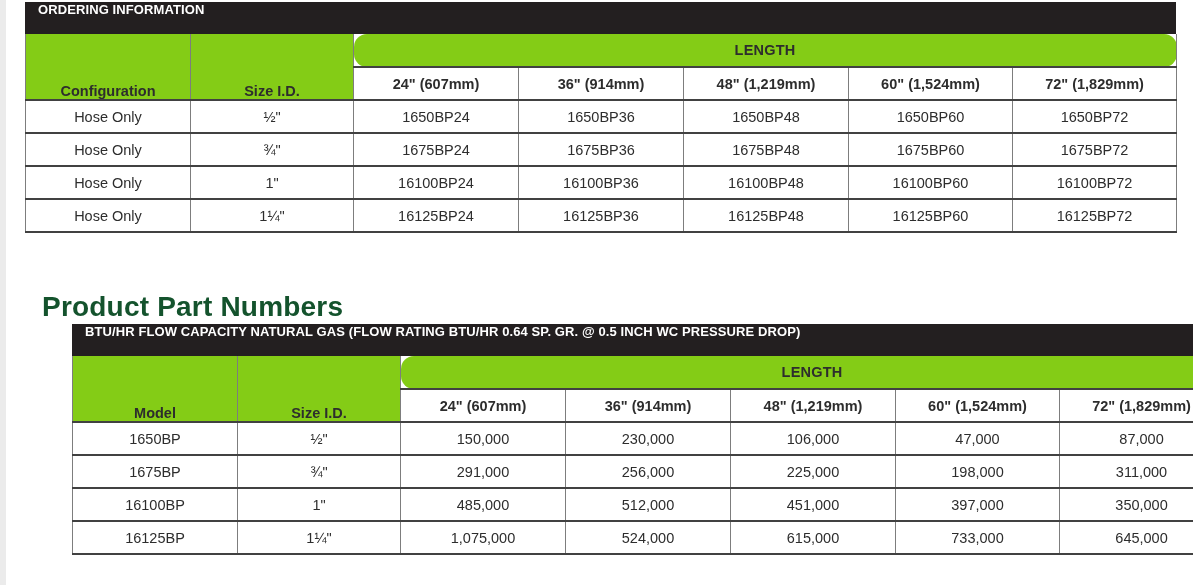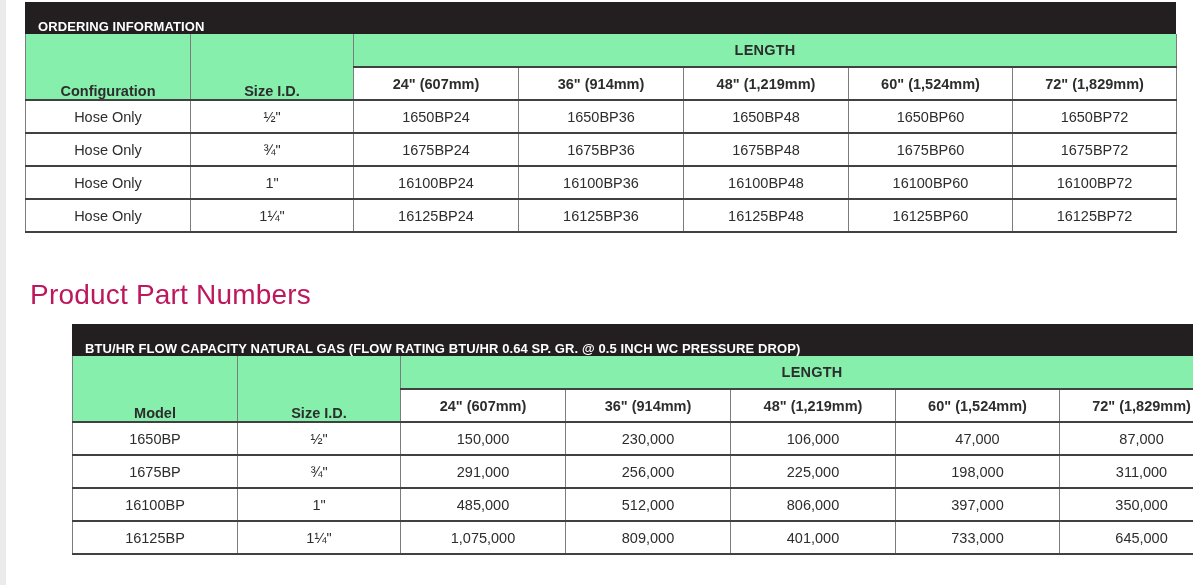--- a/index.html
+++ b/index.html
@@ -16,21 +16,21 @@
   .left-edge {
     position: absolute; left:0; top:0; width:6px; height:585px;
     background: #ebebeb;
   }
   .table-block { position: absolute; left: 25px; width: 1151px; }
   .title-bar {
     height: 32px;
     background: #231f20;
     color: #ffffff;
     display: flex;
-    align-items: flex-end;
+    align-items: flex-start;
     padding-left: 13px;
     font-weight: 700;
     font-size: 13px;
     letter-spacing: 0.1px;
   }
   table.grid {
     width: 1151px;
     border-collapse: collapse;
     table-layout: fixed;
   }
@@ -44,44 +44,45 @@
     overflow: hidden;
     white-space: nowrap;
   }
   tr.len-row { height: 33px; }
   tr.sub-row { height: 33px; }
   table.grid tbody tr { height: 33px; }
   th.side-head {
     vertical-align: bottom;
     padding-bottom: 9px;
     font-weight: 700;
-    background: #86efac;
+    background: #84cc16;
   }
   th.len-head {
-    background: #86efac;
+    background: #84cc16;
     font-weight: 700;
     font-size: 14px;
     letter-spacing: 0.2px;
     border-bottom: 2px solid #414141;
+    border-radius: 13px;
   }
   tr.sub-row th {
     font-weight: 700;
     background: #ffffff;
   }
   table.grid tbody td { border-top: 2px solid #414141; font-weight: 400; }
   table.grid { border-bottom: 2px solid #414141; }
   .page-title {
     position: absolute;
     left: 27px;
     top: 276px;
-    margin: 3px;
+    margin: 15px;
     font-size: 28px;
-    font-weight: 400;
+    font-weight: 700;
     letter-spacing: 0.2px;
-    color: #be185d;
+    color: #14532d;
   }
 </style>
 </head>
 <body>
 
 <div class="page">
   <div class="left-edge"></div>
 
   <div class="table-block" style="top:2px;">
     <div class="title-bar">
@@ -199,29 +200,29 @@
           <td>256,000</td>
           <td>225,000</td>
           <td>198,000</td>
           <td>311,000</td>
         </tr>
         <tr>
           <td>16100BP</td>
           <td>1"</td>
           <td>485,000</td>
           <td>512,000</td>
-          <td>806,000</td>
+          <td>451,000</td>
           <td>397,000</td>
           <td>350,000</td>
         </tr>
         <tr>
           <td>16125BP</td>
           <td>1¼"</td>
           <td>1,075,000</td>
-          <td>809,000</td>
-          <td>401,000</td>
+          <td>524,000</td>
+          <td>615,000</td>
           <td>733,000</td>
           <td>645,000</td>
         </tr>
       </tbody>
     </table>
   </div>
 </div>
 
 </body></html>

